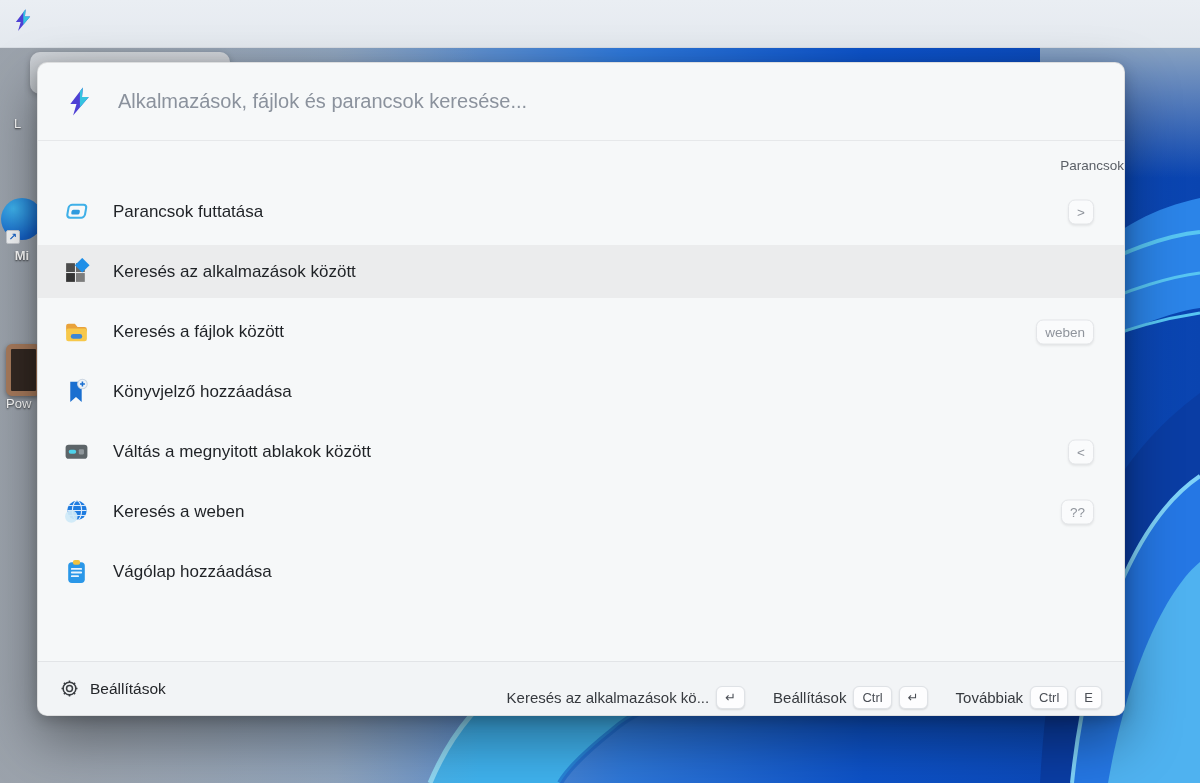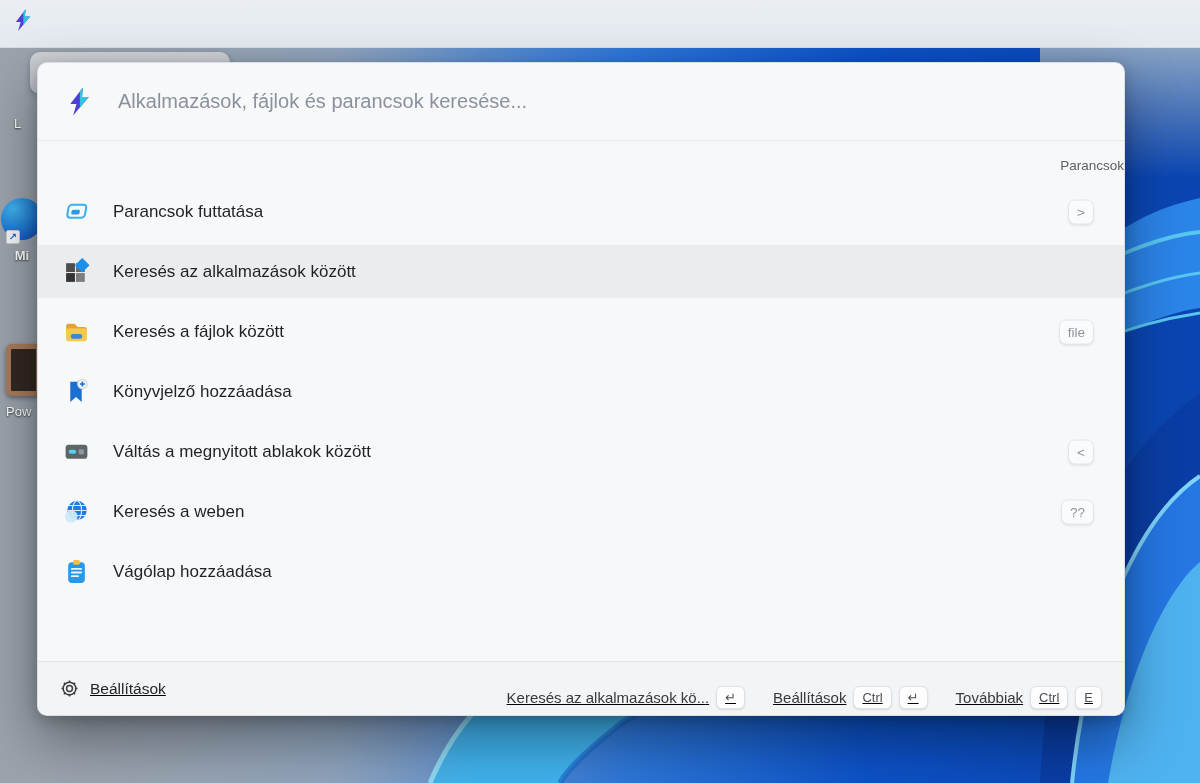--- a/index.html
+++ b/index.html
@@ -24,21 +24,21 @@
   .ico-edge { left:0px; top:198px; width:44px; }
   .edge-circle { width:42px; height:42px; border-radius:50%; margin:0 auto;
     background:radial-gradient(circle at 30% 25%, #3fb4ee, #1563c8 70%, #0d4eae); position:relative; }
   .edge-shortcut { position:absolute; left:5px; bottom:-4px; width:14px; height:14px;
     background:#f4f6f8; border:1px solid #c8ccd2; border-radius:2px; color:#1a64c8;
     font-size:10px; line-height:12px; text-align:center; font-weight:bold; text-shadow:none; }
   .ico-edge .desk-label { margin-top:8px;font-weight:bold; }
   .ico-pow { left:3px; top:344px; width:40px; }
   .pow-box { width:35px; height:52px; margin:0 auto; border-radius:6px;
     background:#332822; border:5px solid #a87b5c; box-shadow:0 2px 5px rgba(0,0,0,.4); }
-  .ico-pow .desk-label { margin-top:8px; text-align:left; padding-left:3px; }
+  .ico-pow .desk-label { margin-top:0; text-align:left; padding-left:3px; }
   .backdrop-tab { position:absolute; left:30px; top:52px; width:200px; height:42px;
     background:linear-gradient(#cdd1d6,#bfc4c9); border-radius:10px; z-index:2;
     box-shadow:0 2px 6px rgba(0,0,0,.25); }
 
   
   .window { position:absolute; left:37px; top:62px; width:1088px; height:654px;
     background:#f6f8f9; border-radius:10px; z-index:4;
     border:1px solid rgba(0,0,0,.10);
     box-shadow:0 24px 55px rgba(0,0,0,.40), 0 4px 14px rgba(0,0,0,.20); }
 
@@ -58,21 +58,21 @@
   .row-label { margin-left:75px; font-size:17px; color:#1f2226; }
   .kbadge { position:absolute; right:30px; top:50%; transform:translateY(-50%);
     min-width:15px; text-align:center; background:#fafbfc; border:1px solid #e4e6e9;
     border-radius:7px; padding:4px 8px; font-size:13.5px; color:#8f949c;
     box-shadow:0 1.5px 2.5px rgba(0,0,0,.08); }
   .kbadge:empty { display:none; }
 
   
   .footer { position:absolute; left:0; bottom:0; width:100%; height:54px;
     background:#f2f4f6; border-top:1px solid #e2e4e7; border-radius:0 0 10px 10px;
-    display:flex; align-items:center; padding:0 22px;text-decoration:underline; }
+    display:flex; align-items:center; padding:0 22px; }
   .footer-left { display:flex; align-items:center; gap:11px; cursor:pointer; }
   .footer-left .label { font-size:15.5px; color:#24262a; }
   .footer-right { margin-left:auto; display:flex; align-items:flex-end; gap:28px;margin-top:17px; }
   .hint { display:flex; align-items:center; gap:7px; cursor:pointer; }
   .hint .hint-label { font-size:15px; color:#36393e; }
   .key { background:#fdfdfe; border:1px solid #dfe2e6; border-radius:6px;
     padding:3px 8px; font-size:13px; color:#4a4e55; min-width:13px; text-align:center;
     box-shadow:0 1px 2px rgba(0,0,0,.12); }
 
   svg { display:block; }
@@ -195,21 +195,21 @@
     </div>
 
 
     <div class="row">
       <svg class="row-icon" viewBox="0 0 26 26">
         <path d="M3 8 q0-2.4 2.4-2.4 h6 l2.6 3 h6.6 q2.4 0 2.4 2.4 v2 H3 Z" fill="#e9a23b"></path>
         <rect x="3" y="10" width="20" height="12.5" rx="2.2" fill="#f7c84a"></rect>
         <rect x="7.5" y="15.5" width="11" height="4.6" rx="2.3" fill="#3b86d8"></rect>
       </svg>
       <span class="row-label">Keresés a fájlok között</span>
-      <span class="kbadge">file</span>
+      <span class="kbadge">weben</span>
     </div>
 
     <div class="row">
       <svg class="row-icon" viewBox="0 0 26 26">
         <path d="M7 3.5 h11 v19.5 l-5.5-4.6 L7 23 Z" fill="#1a6fd0"></path>
         <circle cx="18.7" cy="5.8" r="4.6" fill="#eef3f8" stroke="#c9d4e0" stroke-width="1"></circle>
         <path d="M18.7 3.4 v4.8 M16.3 5.8 h4.8" stroke="#1a6fd0" stroke-width="1.5"></path>
       </svg>
       <span class="row-label">Könyvjelző hozzáadása</span>
 

